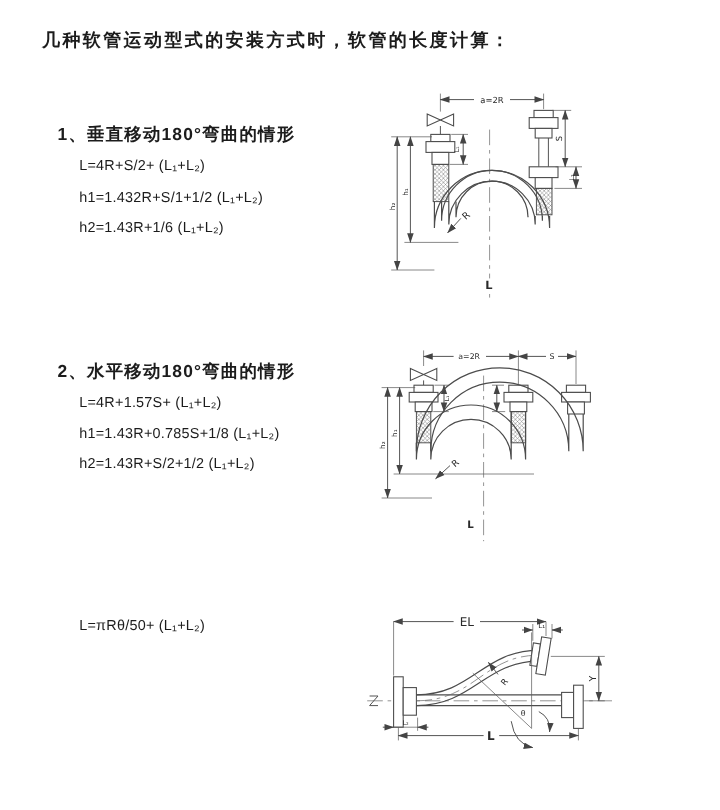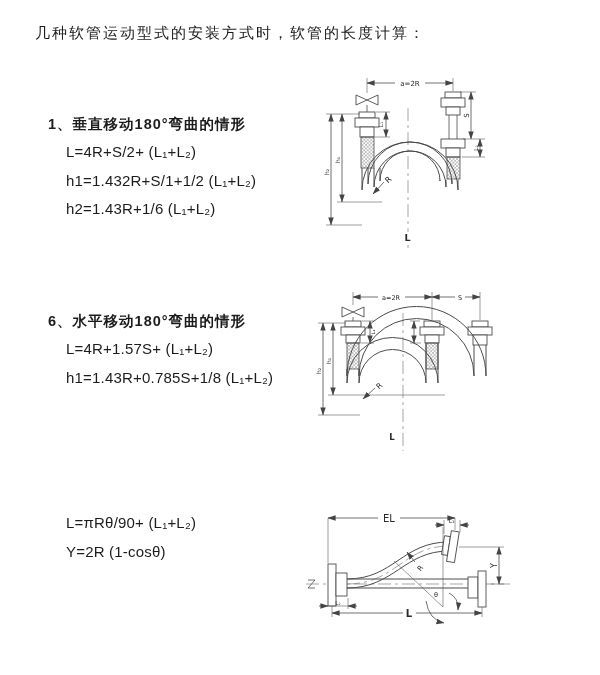--- a/index.html
+++ b/index.html
@@ -2,24 +2,24 @@
 <html><head>
 <meta charset="utf-8">
 <style>
   html,body{margin:0;padding:0;background:#888;}
   #page{
     position:relative;width:600px;height:675px;background:#ffffff;
     font-family:"Liberation Sans","DejaVu Sans",sans-serif;color:#1c1c1c;
     overflow:hidden;margin:0 auto;
     border-right:1px solid #e4e4e4;border-bottom:4px solid #d9d9d9;
   }
-  .title{position:absolute;left:35px;top:24px;font-size:15px;font-weight:400;letter-spacing:2px;}
+  .title{position:absolute;left:35px;top:24px;font-size:15px;font-weight:700;letter-spacing:2px;}
   .section{position:absolute;left:48px;}
-  .heading{font-size:14.5px;font-weight:600;letter-spacing:1px;margin-bottom:9px;margin-top:12px;}
-  .formula{font-size:15px;font-weight:400;padding-left:18px;margin-bottom:11.5px;letter-spacing:.2px;}
+  .heading{font-size:14.5px;font-weight:600;letter-spacing:1px;margin-bottom:9px;}
+  .formula{font-size:12px;font-weight:400;padding-left:18px;margin-bottom:11.5px;letter-spacing:.2px;}
   .diag{position:absolute;}
   svg{font-family:"DejaVu Sans","Liberation Sans",sans-serif;}
   svg text{fill:#2a2a2a;}
   .ln{stroke:#4c4c4c;stroke-width:0.8;fill:none;}
   .thin{stroke:#5a5a5a;stroke-width:0.6;fill:none;}
   .hose{stroke:#4c4c4c;stroke-width:1;fill:none;}
   .fit{stroke:#4c4c4c;stroke-width:0.9;fill:#ffffff;}
   .dash{stroke:#6a6a6a;stroke-width:0.6;fill:none;stroke-dasharray:13 4 3 4;}
   .wbg{fill:#ffffff;}
 </style>
@@ -31,28 +31,28 @@
   <div class="title">几种软管运动型式的安装方式时，软管的长度计算：</div>
 
   <div class="section" style="top:103px">
     <div class="heading">1、垂直移动180°弯曲的情形</div>
     <div class="formula">L=4R+S/2+ (L₁+L₂)</div>
     <div class="formula">h1=1.432R+S/1+1/2 (L₁+L₂)</div>
     <div class="formula">h2=1.43R+1/6 (L₁+L₂)</div>
   </div>
 
   <div class="section" style="top:300px">
-    <div class="heading">6、水平移动180°弯曲的情形</div>
+    <div class="heading">2、水平移动180°弯曲的情形</div>
     <div class="formula">L=4R+1.57S+ (L₁+L₂)</div>
     <div class="formula">h1=1.43R+0.785S+1/8 (L₁+L₂)</div>
+    <div class="formula">h2=1.43R+S/2+1/2 (L₁+L₂)</div>
   </div>
 
   <div class="section" style="top:514px">
-    <div class="formula">L=πRθ/90+ (L₁+L₂)</div>
-    <div class="formula">Y=2R (1-cosθ)</div>
+    <div class="formula">L=πRθ/50+ (L₁+L₂)</div>
   </div>
 
   <svg class="diag" style="left:310px;top:68px" width="285" height="192" viewBox="0 0 285 192">
     <defs>
       <marker id="ar1" viewBox="0 0 10 10" refX="9.5" refY="5" markerWidth="8" markerHeight="8" markerUnits="userSpaceOnUse" orient="auto-start-reverse">
         <path d="M0,1.6 L10,5 L0,8.4 z" fill="#444"></path>
       </marker>
       <pattern id="braid1" width="3.5" height="3.5" patternUnits="userSpaceOnUse">
         <path d="M0,3.5 L3.5,0 M0,0 L3.5,3.5" stroke="#8a8a8a" stroke-width="0.5"></path>
       </pattern>

